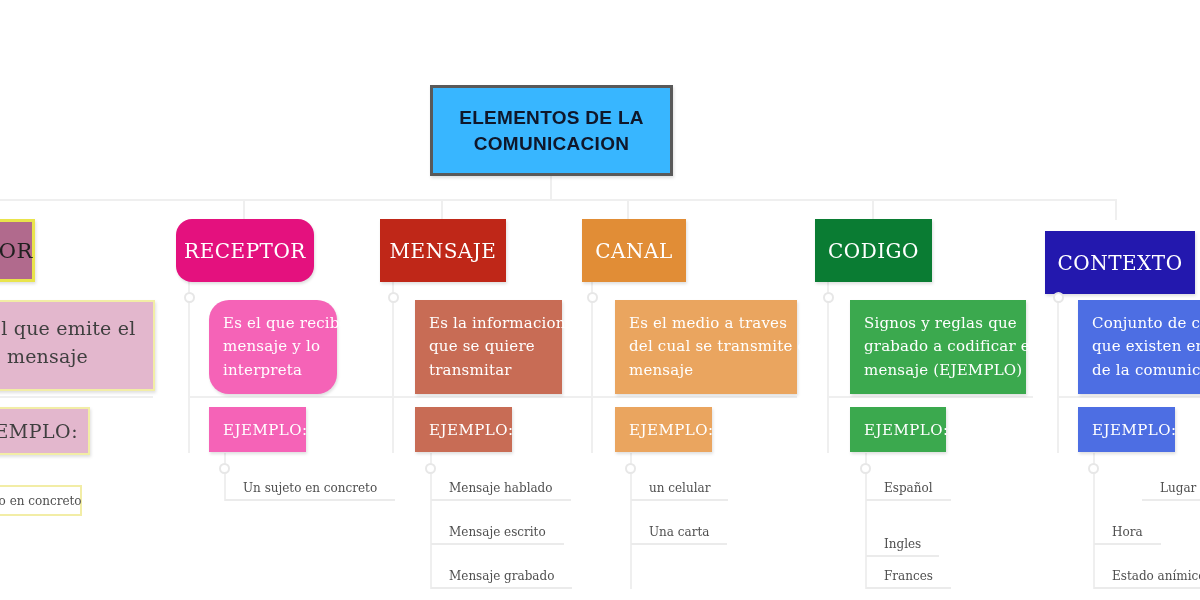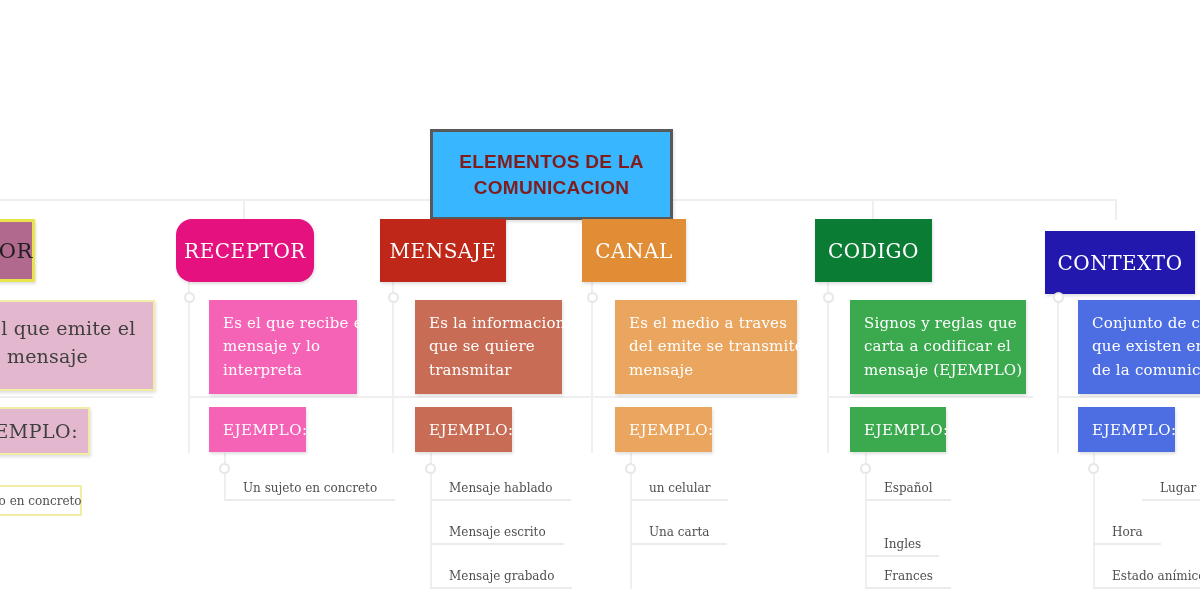--- a/index.html
+++ b/index.html
@@ -30,21 +30,21 @@
        justify-content:center;padding-left:0;}
   .branch-emisor .example-box{position:absolute;box-sizing:border-box;background:var(--example-bg);
        border:2px solid var(--example-border);height:31px;display:flex;align-items:center;
        justify-content:center;font-size:12px;color:#4f4f4f;white-space:nowrap;z-index:2;}
 </style>
 </head>
 <body>
 
 <div id="canvas" style="background: rgb(255, 255, 255); --connector: #efefef;">
 
-  <div class="node title-node" style="background: rgb(56, 182, 255); border-color: rgb(89, 89, 89); color: #7f1d1d; margin-top: 44px;">
+  <div class="node title-node" style="background: rgb(56, 182, 255); border-color: rgb(89, 89, 89); color: #0f172a;">
     <div>ELEMENTOS DE LA</div>
     <div>COMUNICACION</div>
   </div>
 
   <div class="line" style="left:550px;top:176px;width:2px;height:24px;"></div>
   <div class="line" style="left:0;top:199px;width:1117px;height:2px;"></div>
   <div class="line" style="left:243px;top:199px;width:2px;height:21px;"></div>
   <div class="line" style="left:441px;top:199px;width:2px;height:21px;"></div>
   <div class="line" style="left:627px;top:199px;width:2px;height:21px;"></div>
   <div class="line" style="left:872px;top:199px;width:2px;height:21px;"></div>
@@ -69,21 +69,21 @@
 
   <div style="--header-bg: #e4117e; --header-text: #ffffff; --box-bg: #f563b7; --box-text: #ffffff;">
     <div class="line" style="left:188px;top:282px;width:2px;height:171px;"></div>
     <div class="dot" style="left:184px;top:292px;"></div>
     <div class="line" style="left:188px;top:396px;width:206px;height:2px;"></div>
     <div class="line" style="left:224px;top:453px;width:2px;height:48px;"></div>
     <div class="dot" style="left:219px;top:463px;"></div>
     <div class="node header-node" style="left:176px;width:138px;border-radius:16px;">
       <span>RECEPTOR</span>
     </div>
-    <div class="node desc-node" style="left:209px;width:148px;">
+    <div class="node desc-node" style="left:209px;width:128px;border-radius:20px;">
       <div>Es el que recibe el</div>
       <div>mensaje y lo</div>
       <div>interpreta</div>
     </div>
     <div class="node ej-node" style="left:209px;width:97px;">
       <span>EJEMPLO:</span>
     </div>
     <div class="example-item" style="left:225px;top:478px;">Un sujeto en concreto</div>
   </div>
 
@@ -113,21 +113,21 @@
     <div class="line" style="left:591px;top:282px;width:2px;height:171px;"></div>
     <div class="dot" style="left:587px;top:292px;"></div>
     <div class="line" style="left:591px;top:396px;width:206px;height:2px;"></div>
     <div class="line" style="left:630px;top:453px;width:2px;height:136px;"></div>
     <div class="dot" style="left:625px;top:463px;"></div>
     <div class="node header-node" style="left:582px;width:104px;">
       <span>CANAL</span>
     </div>
     <div class="node desc-node" style="left:615px;width:182px;">
       <div>Es el medio a traves</div>
-      <div>del emite se transmite el</div>
+      <div>del cual se transmite el</div>
       <div>mensaje</div>
     </div>
     <div class="node ej-node" style="left:615px;width:97px;">
       <span>EJEMPLO:</span>
     </div>
     <div class="example-item" style="left:631px;top:478px;">un celular</div>
     <div class="example-item" style="left:631px;top:522px;">Una carta</div>
     <div class="example-item" style="left:631px;top:566px;margin-top:39px;">Físicamente</div>
   </div>
 
@@ -135,21 +135,21 @@
     <div class="line" style="left:827px;top:282px;width:2px;height:171px;"></div>
     <div class="dot" style="left:823px;top:292px;"></div>
     <div class="line" style="left:827px;top:396px;width:206px;height:2px;"></div>
     <div class="line" style="left:865px;top:453px;width:2px;height:136px;"></div>
     <div class="dot" style="left:860px;top:463px;"></div>
     <div class="node header-node" style="left:815px;width:117px;">
       <span>CODIGO</span>
     </div>
     <div class="node desc-node" style="left:850px;width:176px;">
       <div>Signos y reglas que</div>
-      <div>carta a codificar el</div>
+      <div>grabado a codificar el</div>
       <div>mensaje (EJEMPLO)</div>
     </div>
     <div class="node ej-node" style="left:850px;width:96px;">
       <span>EJEMPLO:</span>
     </div>
     <div class="example-item" style="left:866px;top:478px;">Español</div>
     <div class="example-item" style="left:866px;top:534px;">Ingles</div>
     <div class="example-item" style="left:866px;top:566px;">Frances</div>
   </div>
 

